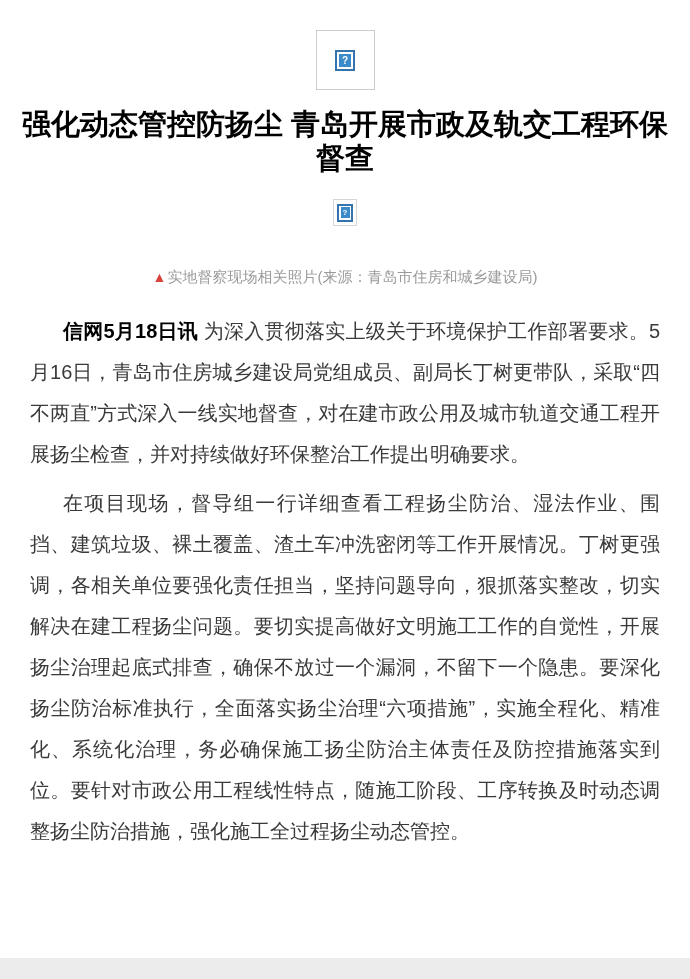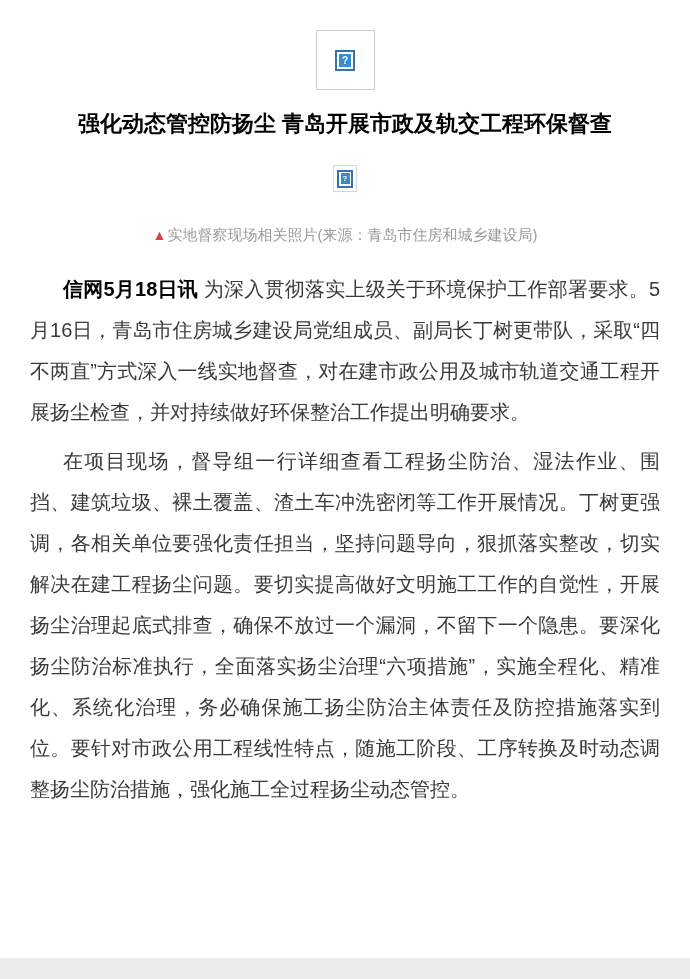--- a/index.html
+++ b/index.html
@@ -53,31 +53,31 @@
     display: flex;
     align-items: center;
     justify-content: center;
   }
   .qicon.big .qicon-fill { width: 12px; height: 13px; font-size: 10px; }
   .qicon.small .qicon-fill { width: 9px; height: 11px; font-size: 8px; }
 
   
   h1.headline {
     margin: 17px 20px 0 20px;
-    font-size: 22px;
+    font-size: 29px;
     line-height: 34px;
     font-weight: bold;
     color: #000000;
     text-align: center;
     letter-spacing: 0px;
   }
 
   
   .caption {
-    margin-top: 32px;
+    margin-top: 40px;
     text-align: center;
     font-size: 15px;
     line-height: 22px;
     color: #9a9a9a;
   }
   .caption .tri {
     color: #d9433e;
     font-size: 14px;
     margin-right: 1px;
   }

